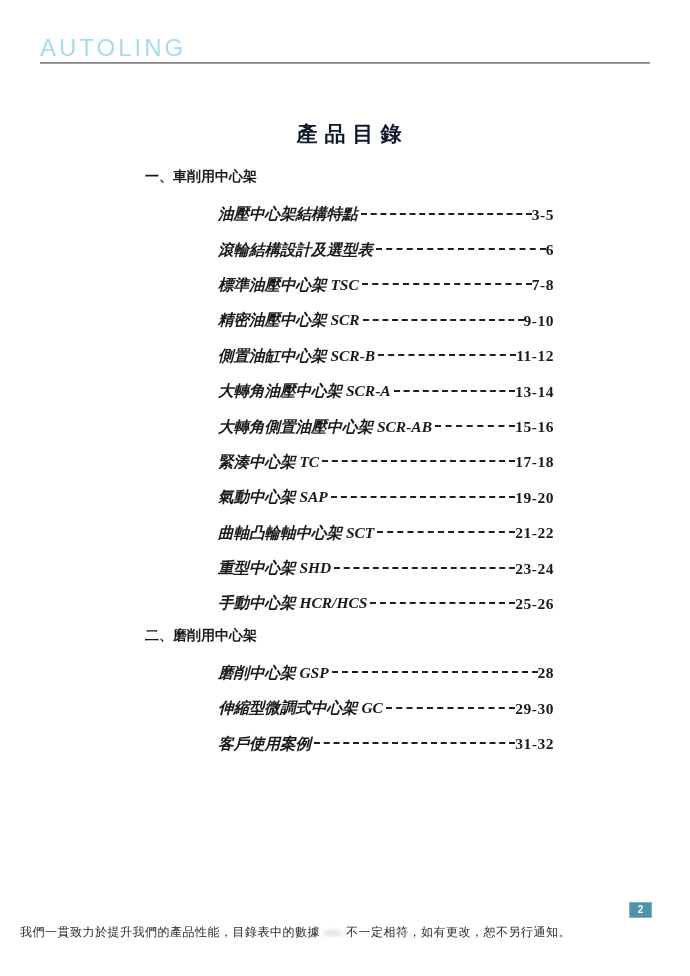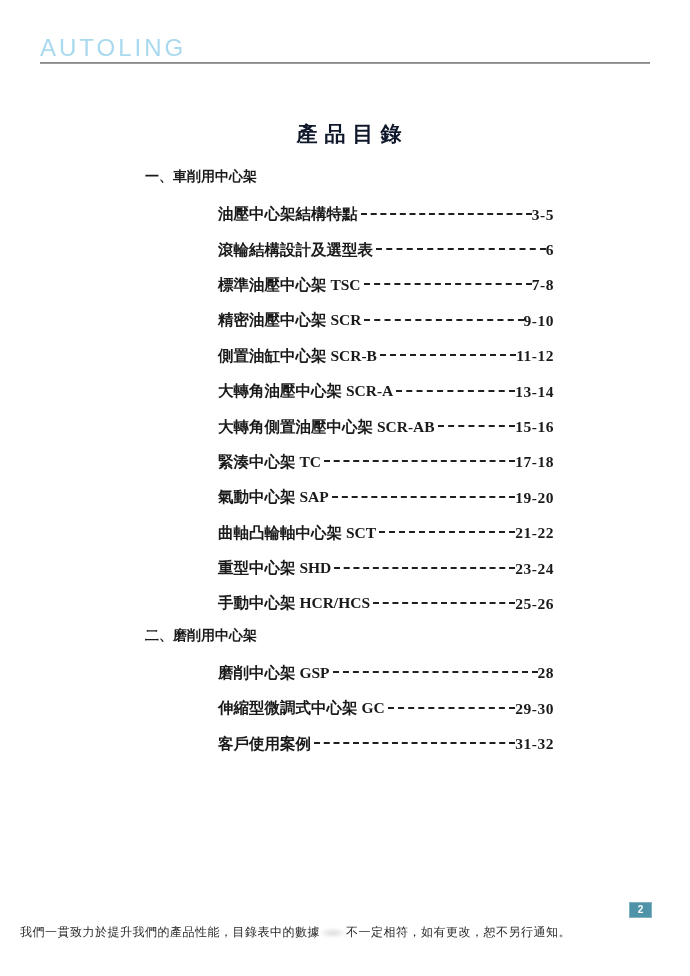--- a/index.html
+++ b/index.html
@@ -40,21 +40,21 @@
     font-size:14px;font-weight:bold;
     white-space:nowrap;
   }
   .section + .section .section-label{}
   .toc-row{
     margin-left:218px;width:336px;height:35.4px;
     display:flex;align-items:center;
     font-size:15.5px;font-weight:600;
     white-space:nowrap;
   }
-  .toc-label{flex:none;}
+  .toc-label{flex:none;font-style:italic;}
   .leader{
     flex:1;height:0;
     border-bottom:2px dashed #1f1f1f;
     margin:0 0 0 3px;
     transform:translateY(-1px);
     min-width:12px;
   }
   .toc-page{flex:none;letter-spacing:0.5px;}
   
   .footnote{

